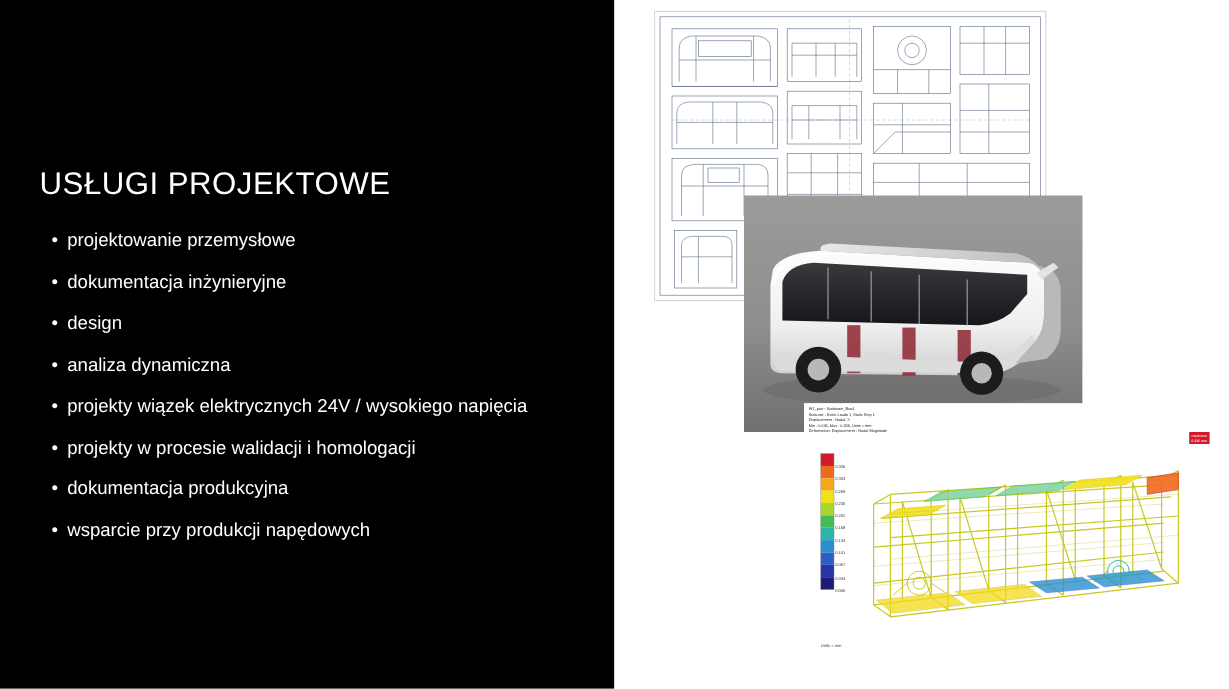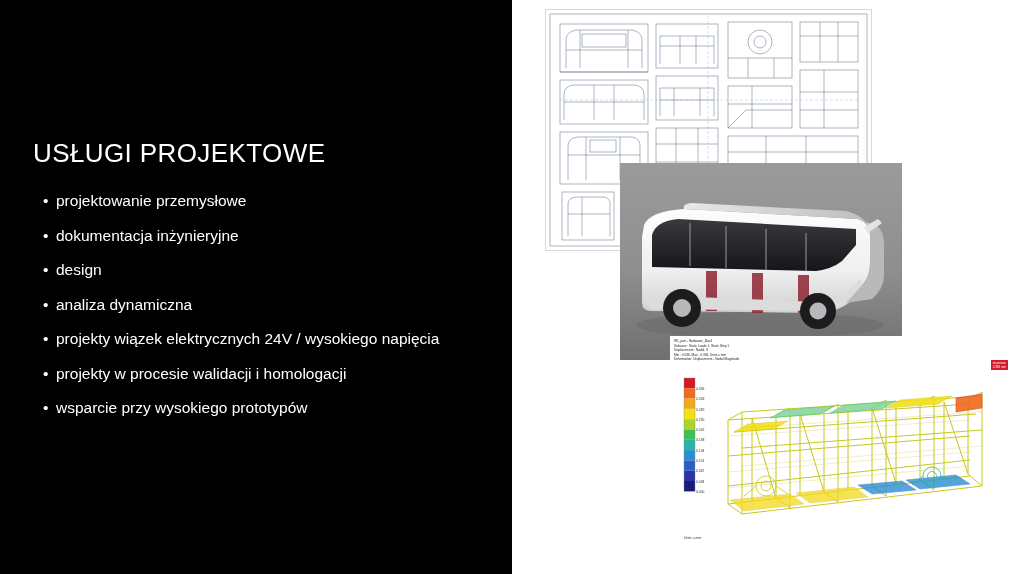--- a/index.html
+++ b/index.html
@@ -153,21 +153,22 @@
   <div class="left-panel">
     <div class="slide-title">USŁUGI PROJEKTOWE</div>
 
     <div class="bullet-list">
       <div class="bullet-item">projektowanie przemysłowe</div>
       <div class="bullet-item">dokumentacja inżynieryjne</div>
       <div class="bullet-item">design</div>
       <div class="bullet-item">analiza dynamiczna</div>
       <div class="bullet-item">projekty wiązek elektrycznych 24V / wysokiego napięcia</div>
       <div class="bullet-item">projekty w procesie walidacji i homologacji</div>
-      <div class="bullet-item">wsparcie przy wysokiego prototypów</div>
+      <div class="bullet-item">dokumentacja produkcyjna</div>
+      <div class="bullet-item">wsparcie przy produkcji napędowych</div>
     </div>
   </div>
 
   <div class="right-panel">
 
     <div class="img-cad">
       <svg class="cad-svg" width="325" height="240" viewBox="0 0 325 240" xmlns="http://www.w3.org/2000/svg">
         <rect x="0" y="0" width="325" height="240" fill="#ffffff"></rect>
         <g stroke="#5a6b85" stroke-width="0.5" fill="none">
 

